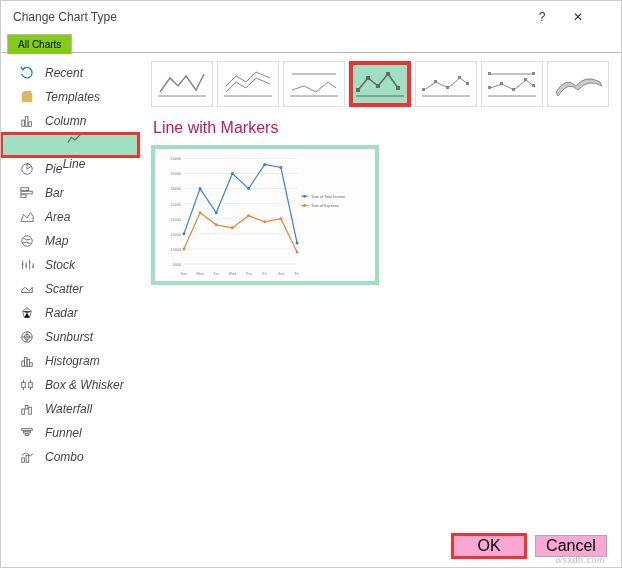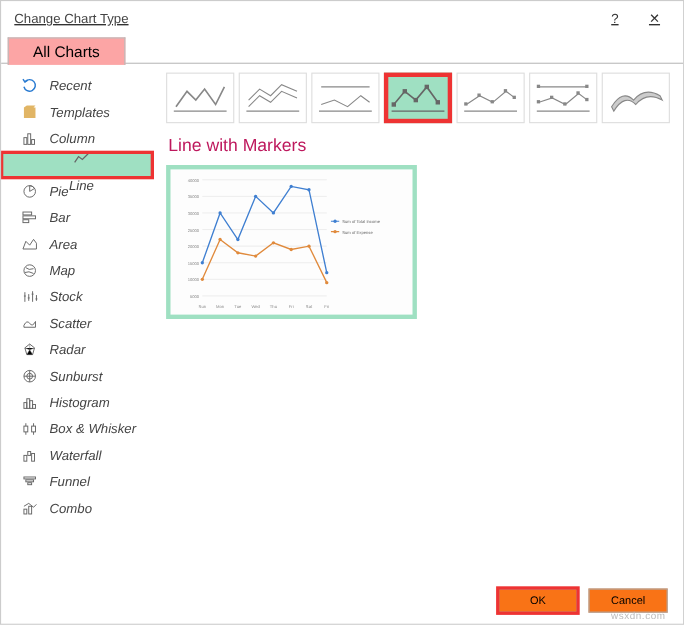--- a/index.html
+++ b/index.html
@@ -1,41 +1,41 @@
 <!DOCTYPE html>
 <html><head>
 <meta charset="utf-8">
 <style>
 * { box-sizing: border-box; margin: 0; padding: 0; font-family: "Segoe UI", Arial, sans-serif; }
 body { background: #fff; width: 622px; height: 568px; position: relative; border: 1px solid #ccc; }
-.titlebar { display: flex; align-items: center; height: 32px; padding: 0 8px 0 12px; text-decoration: underline; }
+.titlebar { display: flex; align-items: center; height: 32px; padding: 0 25px 0 12px; }
 .titlebar .title { font-size: 12px; color: #444; flex: 1; }
 .titlebar .win-btn { width: 36px; height: 28px; display: flex; align-items: center; justify-content: center; color: #333; font-size: 12px; cursor: default; }
 .tabstrip { padding: 0 6px; }
-.tab { display: inline-block; font-size: 14px; padding: 4px 22px; border: 1px solid #bbb; border-bottom: none; background: #fca5a5; position: relative; top: 1px; }
+.tab { display: inline-block; font-size: 10px; padding: 4px 10px; border: 1px solid #bbb; border-bottom: none; background: #84cc16; position: relative; top: 1px; }
 .tabline { border-bottom: 1px solid #bbb; margin-top: -1px; }
 .content { display: flex; height: 470px; }
 .sidebar { width: 150px; padding: 8px 0; }
 .sidebar-item { display: flex; align-items: center; height: 24px; padding: 0 10px 0 18px; font-size: 12px; color: #444; gap: 10px; cursor: default; font-style: italic; }
 .sidebar-item.selected { background: #9fe0c2; }
 .sidebar-item.selected.highlight { outline: 3px solid #e33; outline-offset: -2px; flex-direction: column; }
 .sidebar-item .icon { width: 16px; height: 16px; display: flex; align-items: center; justify-content: center; color: #666; }
 .sidebar-item .icon svg { width: 16px; height: 14px; }
 .sidebar-item:first-child .icon { color: #2a7bd1; }
 .sidebar-item:nth-child(2) .icon { color: #d9a23e; }
 .main { flex: 1; padding: 8px 12px; }
 .subtype-row { display: flex; gap: 4px; margin-bottom: 12px; }
 .subtype { width: 62px; height: 46px; border: 1px solid #ddd; display: flex; align-items: center; justify-content: center; cursor: default; }
 .subtype svg { width: 52px; height: 32px; }
 .subtype.selected { background: #9fe0c2; border: 4px solid #e33; }
 .subtitle { font-size: 16px; color: #be185d; margin: 4px 0 8px 2px; font-weight: 400; }
 .preview { width: 228px; height: 140px; border: 4px solid #9fe0c2; background: #fdfdfd; position: relative; }
 .preview svg { width: 100%; height: 100%; }
 .footer { position: absolute; bottom: 10px; right: 14px; display: flex; gap: 10px; }
-.btn { min-width: 72px; height: 22px; font-size: 10px; border: 1px solid #aaa; background: #f97316; display: flex; align-items: center; justify-content: center; cursor: default; }
+.btn { min-width: 72px; height: 22px; font-size: 16px; border: 1px solid #aaa; background: #f9a8d4; display: flex; align-items: center; justify-content: center; cursor: default; }
 .btn.ok { outline: 3px solid #e33; outline-offset: -1px; }
 .watermark { position: absolute; bottom: 2px; right: 16px; font-size: 9px; color: #bbb; letter-spacing: 0.5px; pointer-events: none; }
 </style>
 </head>
 <body>
 
 <div class="titlebar">
   <span class="title">Change Chart Type</span>
   <div class="win-btn">?</div>
   <div class="win-btn">✕</div>

